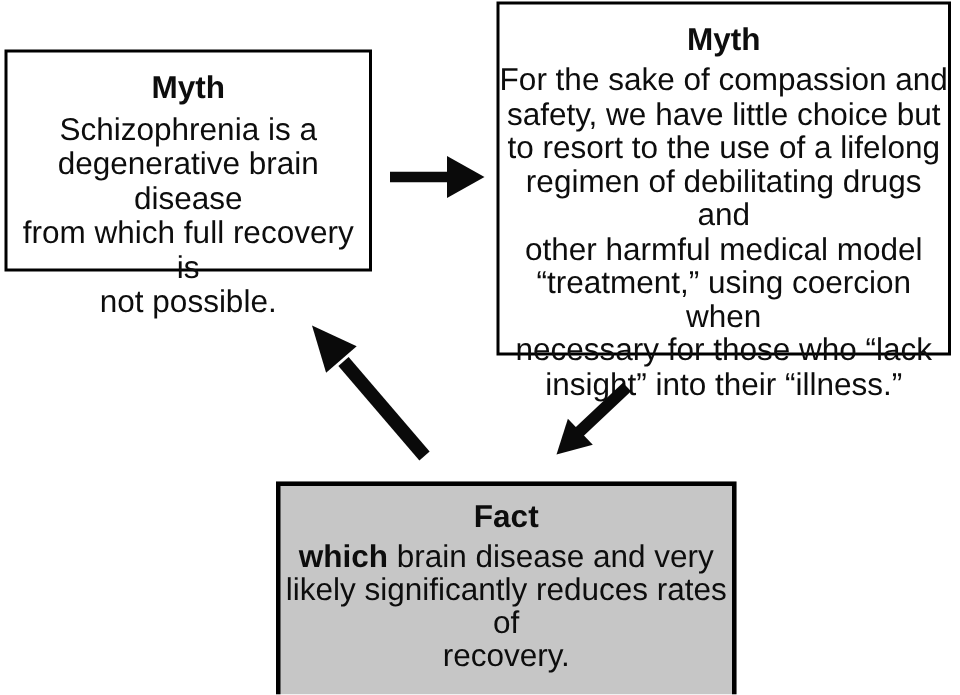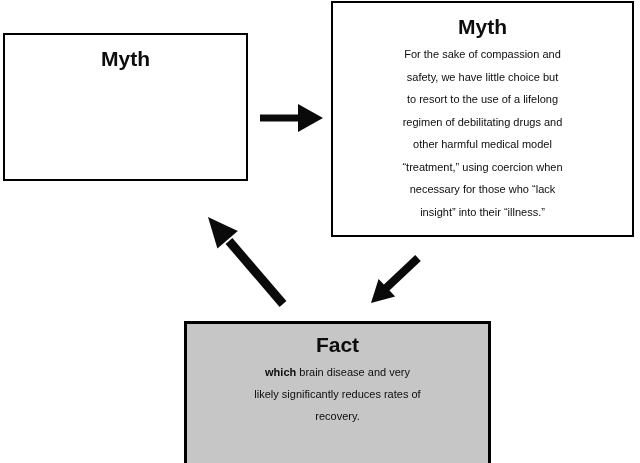--- a/index.html
+++ b/index.html
@@ -22,21 +22,21 @@
     border: 2px solid #000000;
     background: #ffffff;
     text-align: center;
   }
   .box-title {
     font-weight: bold;
     font-size: 21px;
     line-height: 26px;
   }
   .box-body {
-    font-size: 11px;
+    font-size: 21px;
     white-space: pre-line;
   }
   .myth-left {
     left: 3px;
     top: 33px;
     width: 245px;
     height: 148px;
     padding-top: 11px;
   }
   .myth-left .box-body {
@@ -80,20 +80,24 @@
     fill: #0a0a0a;
   }
 </style>
 </head>
 <body>
 
 <div class="canvas">
 
   <div class="box myth-left">
     <div class="box-title">Myth</div>
+    <div class="box-body">Schizophrenia is a
+degenerative brain disease
+from which full recovery is
+not possible.</div>
   </div>
 
   <div class="box myth-right">
     <div class="box-title">Myth</div>
     <div class="box-body">For the sake of compassion and
 safety, we have little choice but
 to resort to the use of a lifelong
 regimen of debilitating drugs and
 other harmful medical model
 “treatment,” using coercion when

